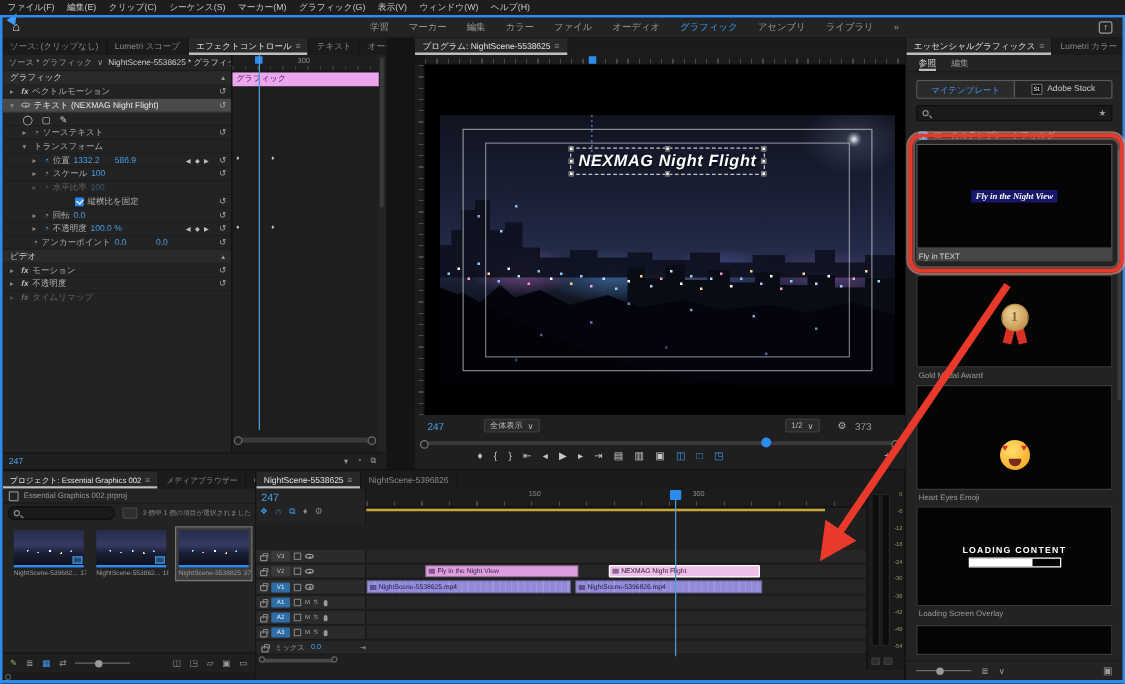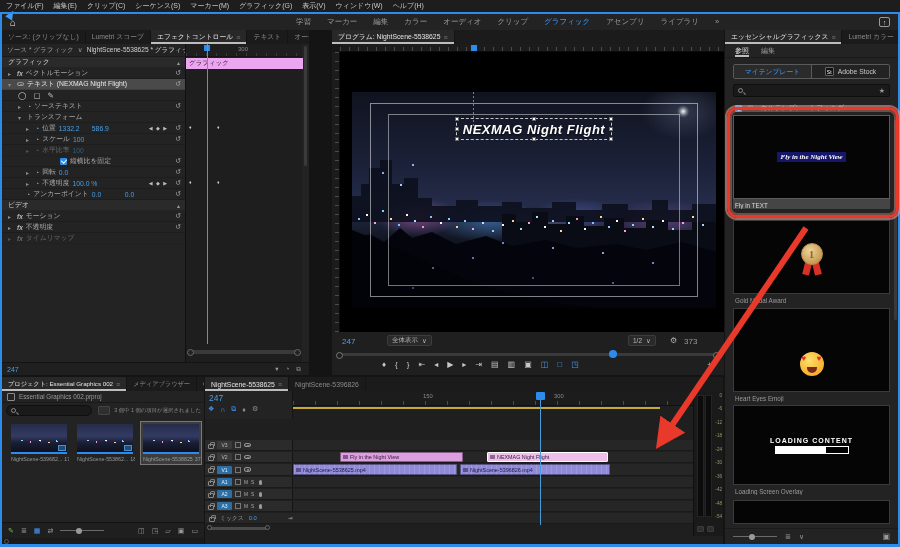--- a/index.html
+++ b/index.html
@@ -230,22 +230,22 @@
   <div class="frame f-right"></div>
   <div class="frame f-bottom"></div>
 
   <div class="wsbar">
     <span class="home">⌂</span>
     <div class="wstabs">
       <span class="wstab">学習</span>
       <span class="wstab">マーカー</span>
       <span class="wstab">編集</span>
       <span class="wstab">カラー</span>
+      <span class="wstab">ファイル</span>
       <span class="wstab">オーディオ</span>
-      <span class="wstab">クリップ</span>
       <span class="wstab on">グラフィック</span>
       <span class="wstab">アセンブリ</span>
       <span class="wstab">ライブラリ</span>
       <span>»</span>
     </div>
     <div class="wsright">
       <span class="sharebox">↑</span>
     </div>
   </div>
 

